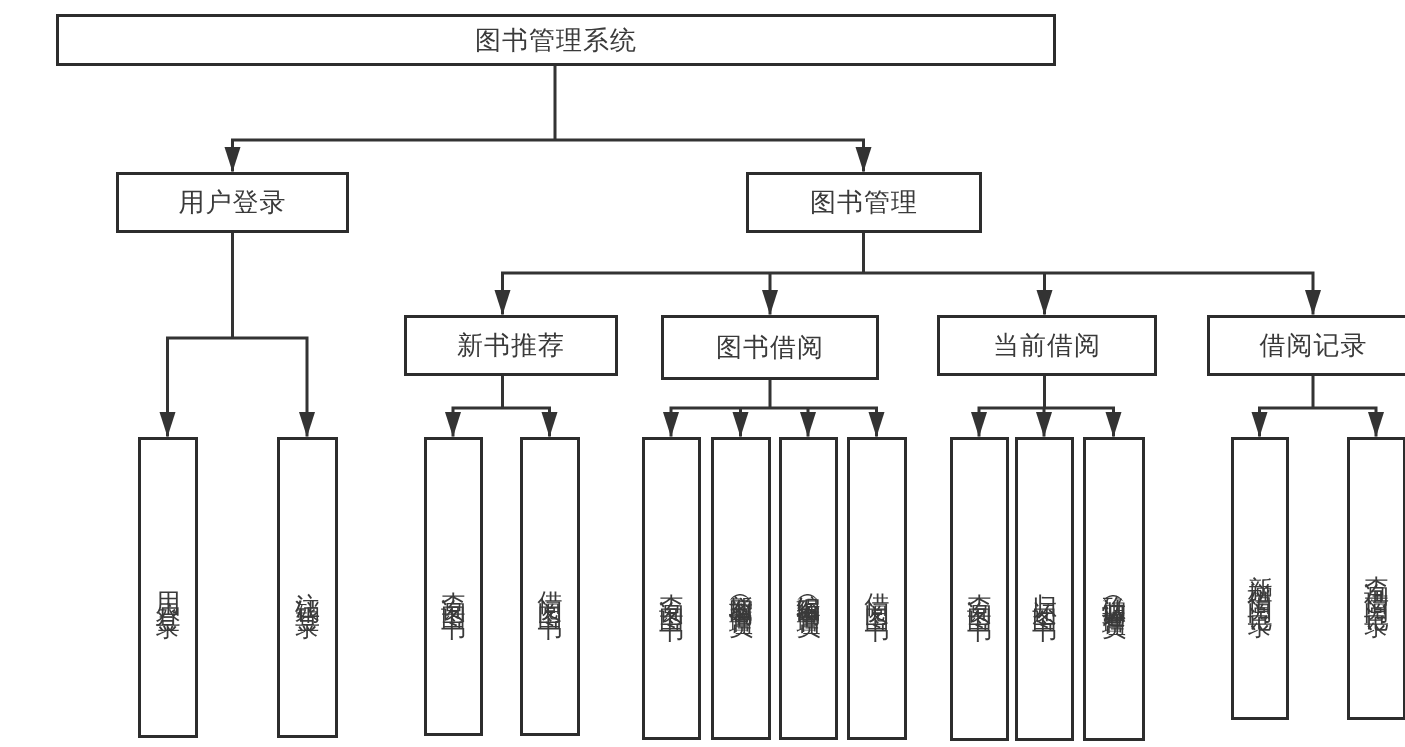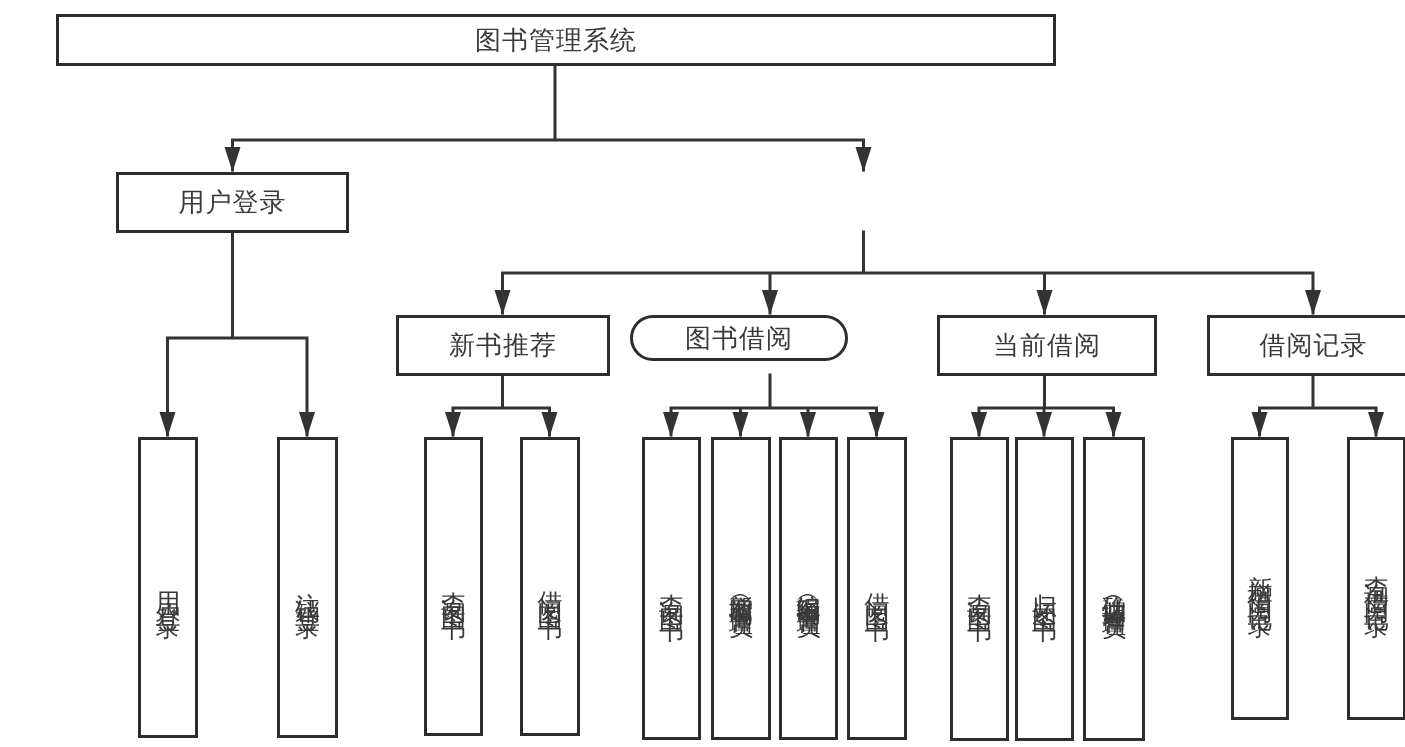--- a/index.html
+++ b/index.html
@@ -86,25 +86,28 @@
     </g>
   </svg>
 
   <div class="hbox" style="left:22px; top:14px; width:1000px; height:52px;">
     <span>图书管理系统</span>
   </div>
 
   <div class="hbox" style="left:82px; top:172px; width:233px; height:61px;">
     <span>用户登录</span>
   </div>
+  <div class="hbox" style="left:712px; top:172px; width:236px; height:61px;">
+    <span>图书管理</span>
+  </div>
 
-  <div class="hbox" style="left:362px; top:315px; width:214px; height:61px;">
+  <div class="hbox" style="left:370px; top:315px; width:214px; height:61px;">
     <span>新书推荐</span>
   </div>
-  <div class="hbox" style="left:596px; top:315px; width:218px; height:46px;border-radius:25px;">
+  <div class="hbox" style="left:627px; top:315px; width:218px; height:65px;">
     <span>图书借阅</span>
   </div>
   <div class="hbox" style="left:903px; top:315px; width:220px; height:61px;">
     <span>当前借阅</span>
   </div>
   <div class="hbox" style="left:1173px; top:315px; width:213px; height:61px;">
     <span>借阅记录</span>
   </div>
 
   <div class="vbox" style="left:104px; top:437px; width:60px; height:301px;">

